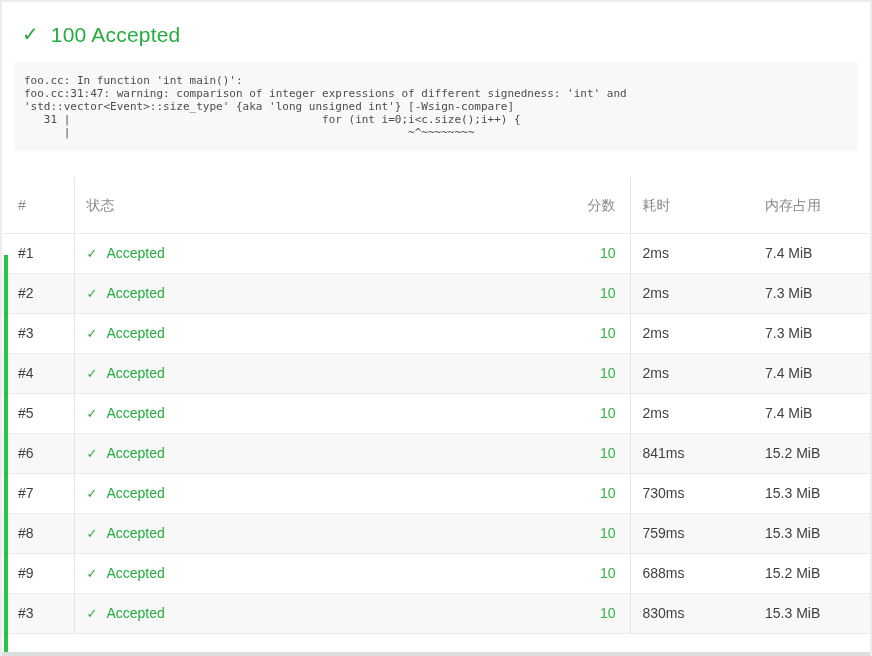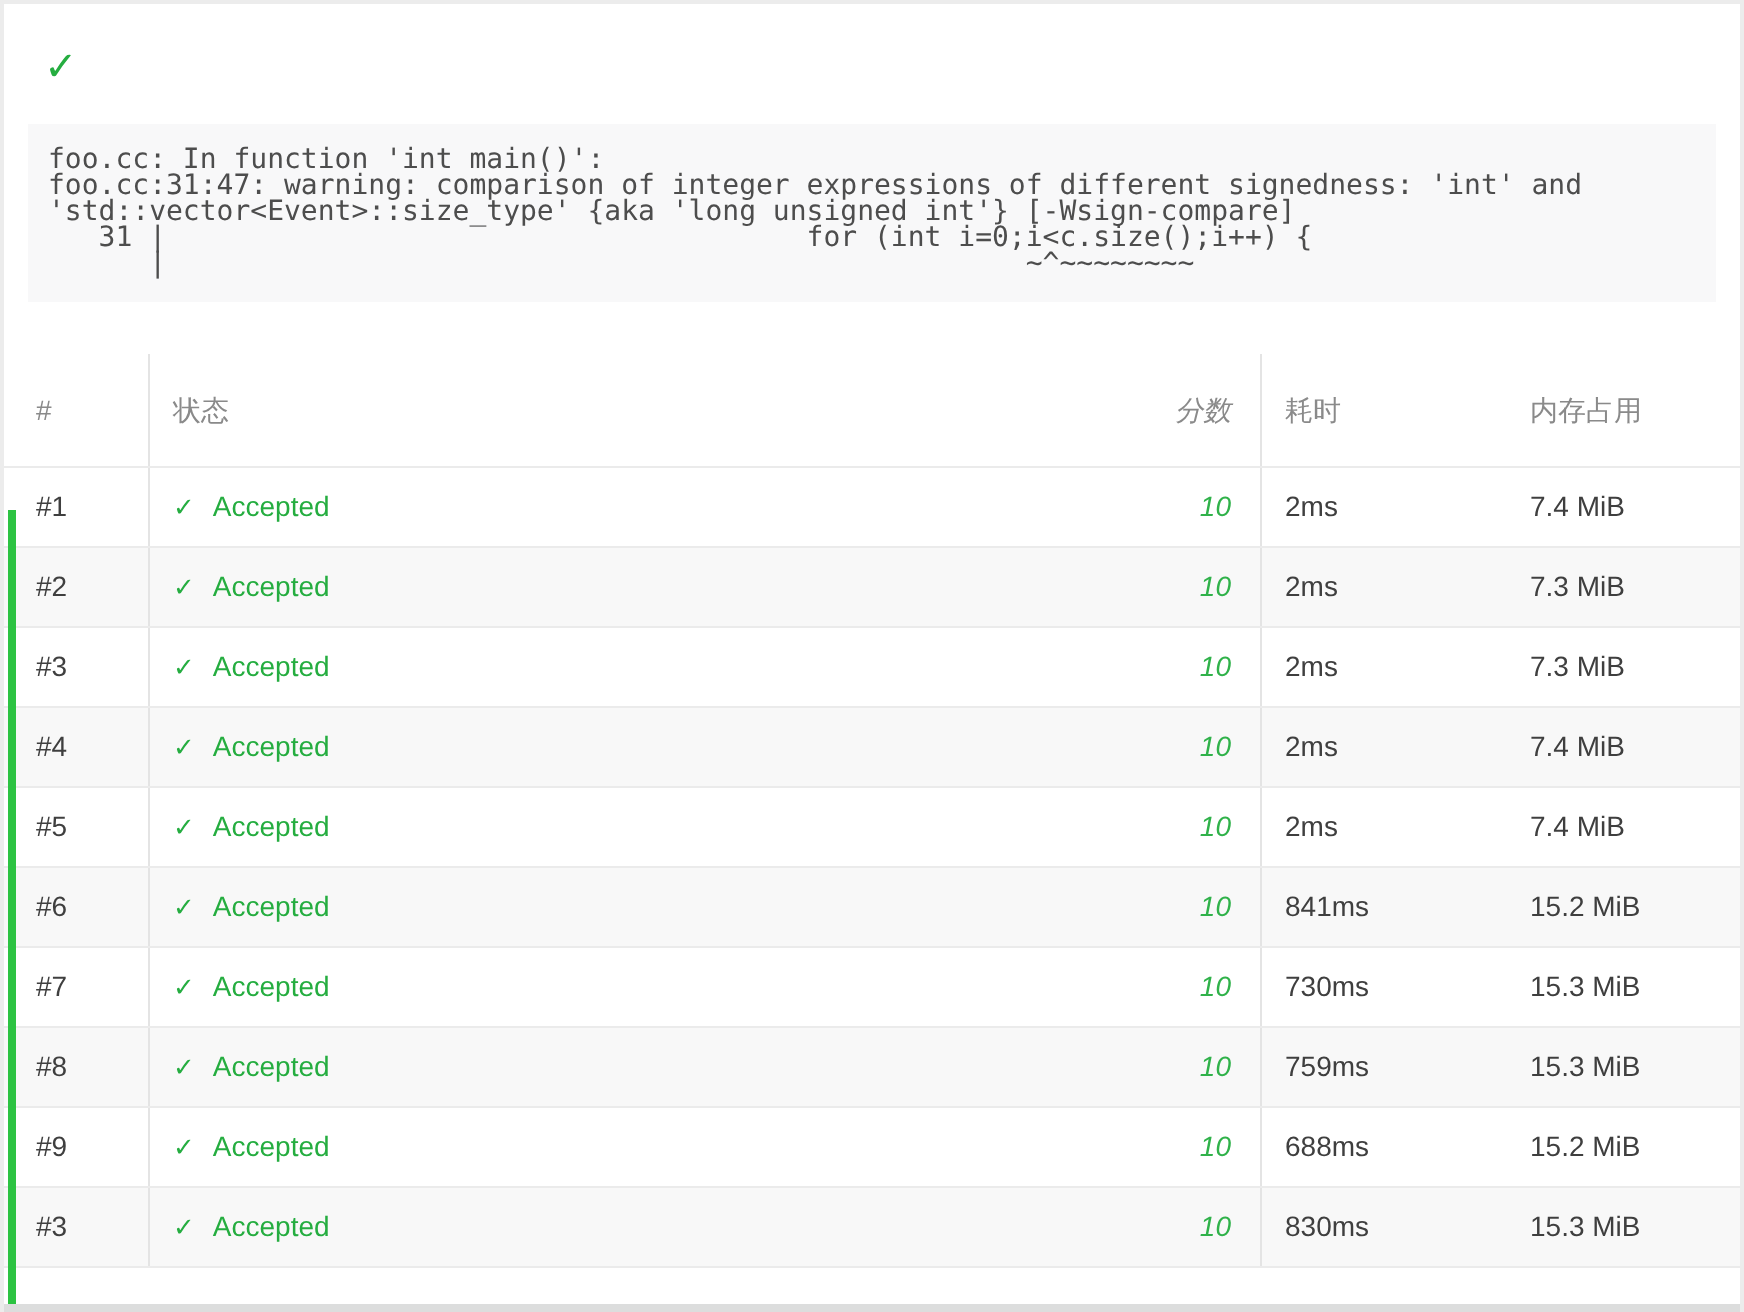--- a/index.html
+++ b/index.html
@@ -36,21 +36,21 @@
   }
   .title-text{
     color:var(--accent-green);font-size:21px;font-weight:400;line-height:1;
     letter-spacing:0.2px;
   }
   pre.compiler{
     margin:16px 12px 0 12px;
     padding:12px 10px;
     background:#f8f8f9;
     font-family:"DejaVu Sans Mono","Liberation Mono",monospace;
-    font-size:14px;line-height:13px;
+    font-size:11px;line-height:13px;
     color:#4d4d4d;
     white-space:pre;overflow:hidden;
   }
   table.results{
     width:100%;margin-top:26px;
     border-collapse:collapse;table-layout:fixed;
   }
   col.c-id{width:72px;}
   col.c-status{width:398px;}
   col.c-score{width:158px;}
@@ -66,37 +66,38 @@
     font-size:14px;line-height:19px;color:#3f3f3f;
     padding:10px 12px;
     border-bottom:1px solid #ebebeb;
     overflow:hidden;white-space:nowrap;
   }
   th.col-id{padding-left:16px;}
   td.col-id{padding-left:16px;color:#3f3f3f;}
   th.col-status,td.col-status,
   th.col-time,td.col-time{border-left:1px solid #e4e4e4;}
   th.col-status,td.col-status{}
-  th.col-score,td.col-score{text-align:right;padding-right:14px;font-style:italic;}
+  th.col-score,td.col-score{text-align:right;padding-right:14px;}
   td.col-score{color:var(--score-green);text-align:right;}
   th.col-memory,td.col-memory{padding-left:0;}
   tbody tr:nth-child(even){background:#f8f8f8;}
   .check{
     color:var(--accent-green);font-size:13px;font-weight:700;
     margin-right:9px;
   }
   .status-label{color:var(--accent-green);}
 </style>
 </head>
 <body>
 
 <div class="page">
 
   <div class="title-row">
     <span class="title-check">✓</span>
+    <span class="title-text">100 Accepted</span>
   </div>
 
   <pre class="compiler">foo.cc: In function 'int main()':
 foo.cc:31:47: warning: comparison of integer expressions of different signedness: 'int' and
 'std::vector&lt;Event&gt;::size_type' {aka 'long unsigned int'} [-Wsign-compare]
    31 |                                      for (int i=0;i&lt;c.size();i++) {
       |                                                   ~^~~~~~~~~
 </pre>
 
   <table class="results">

